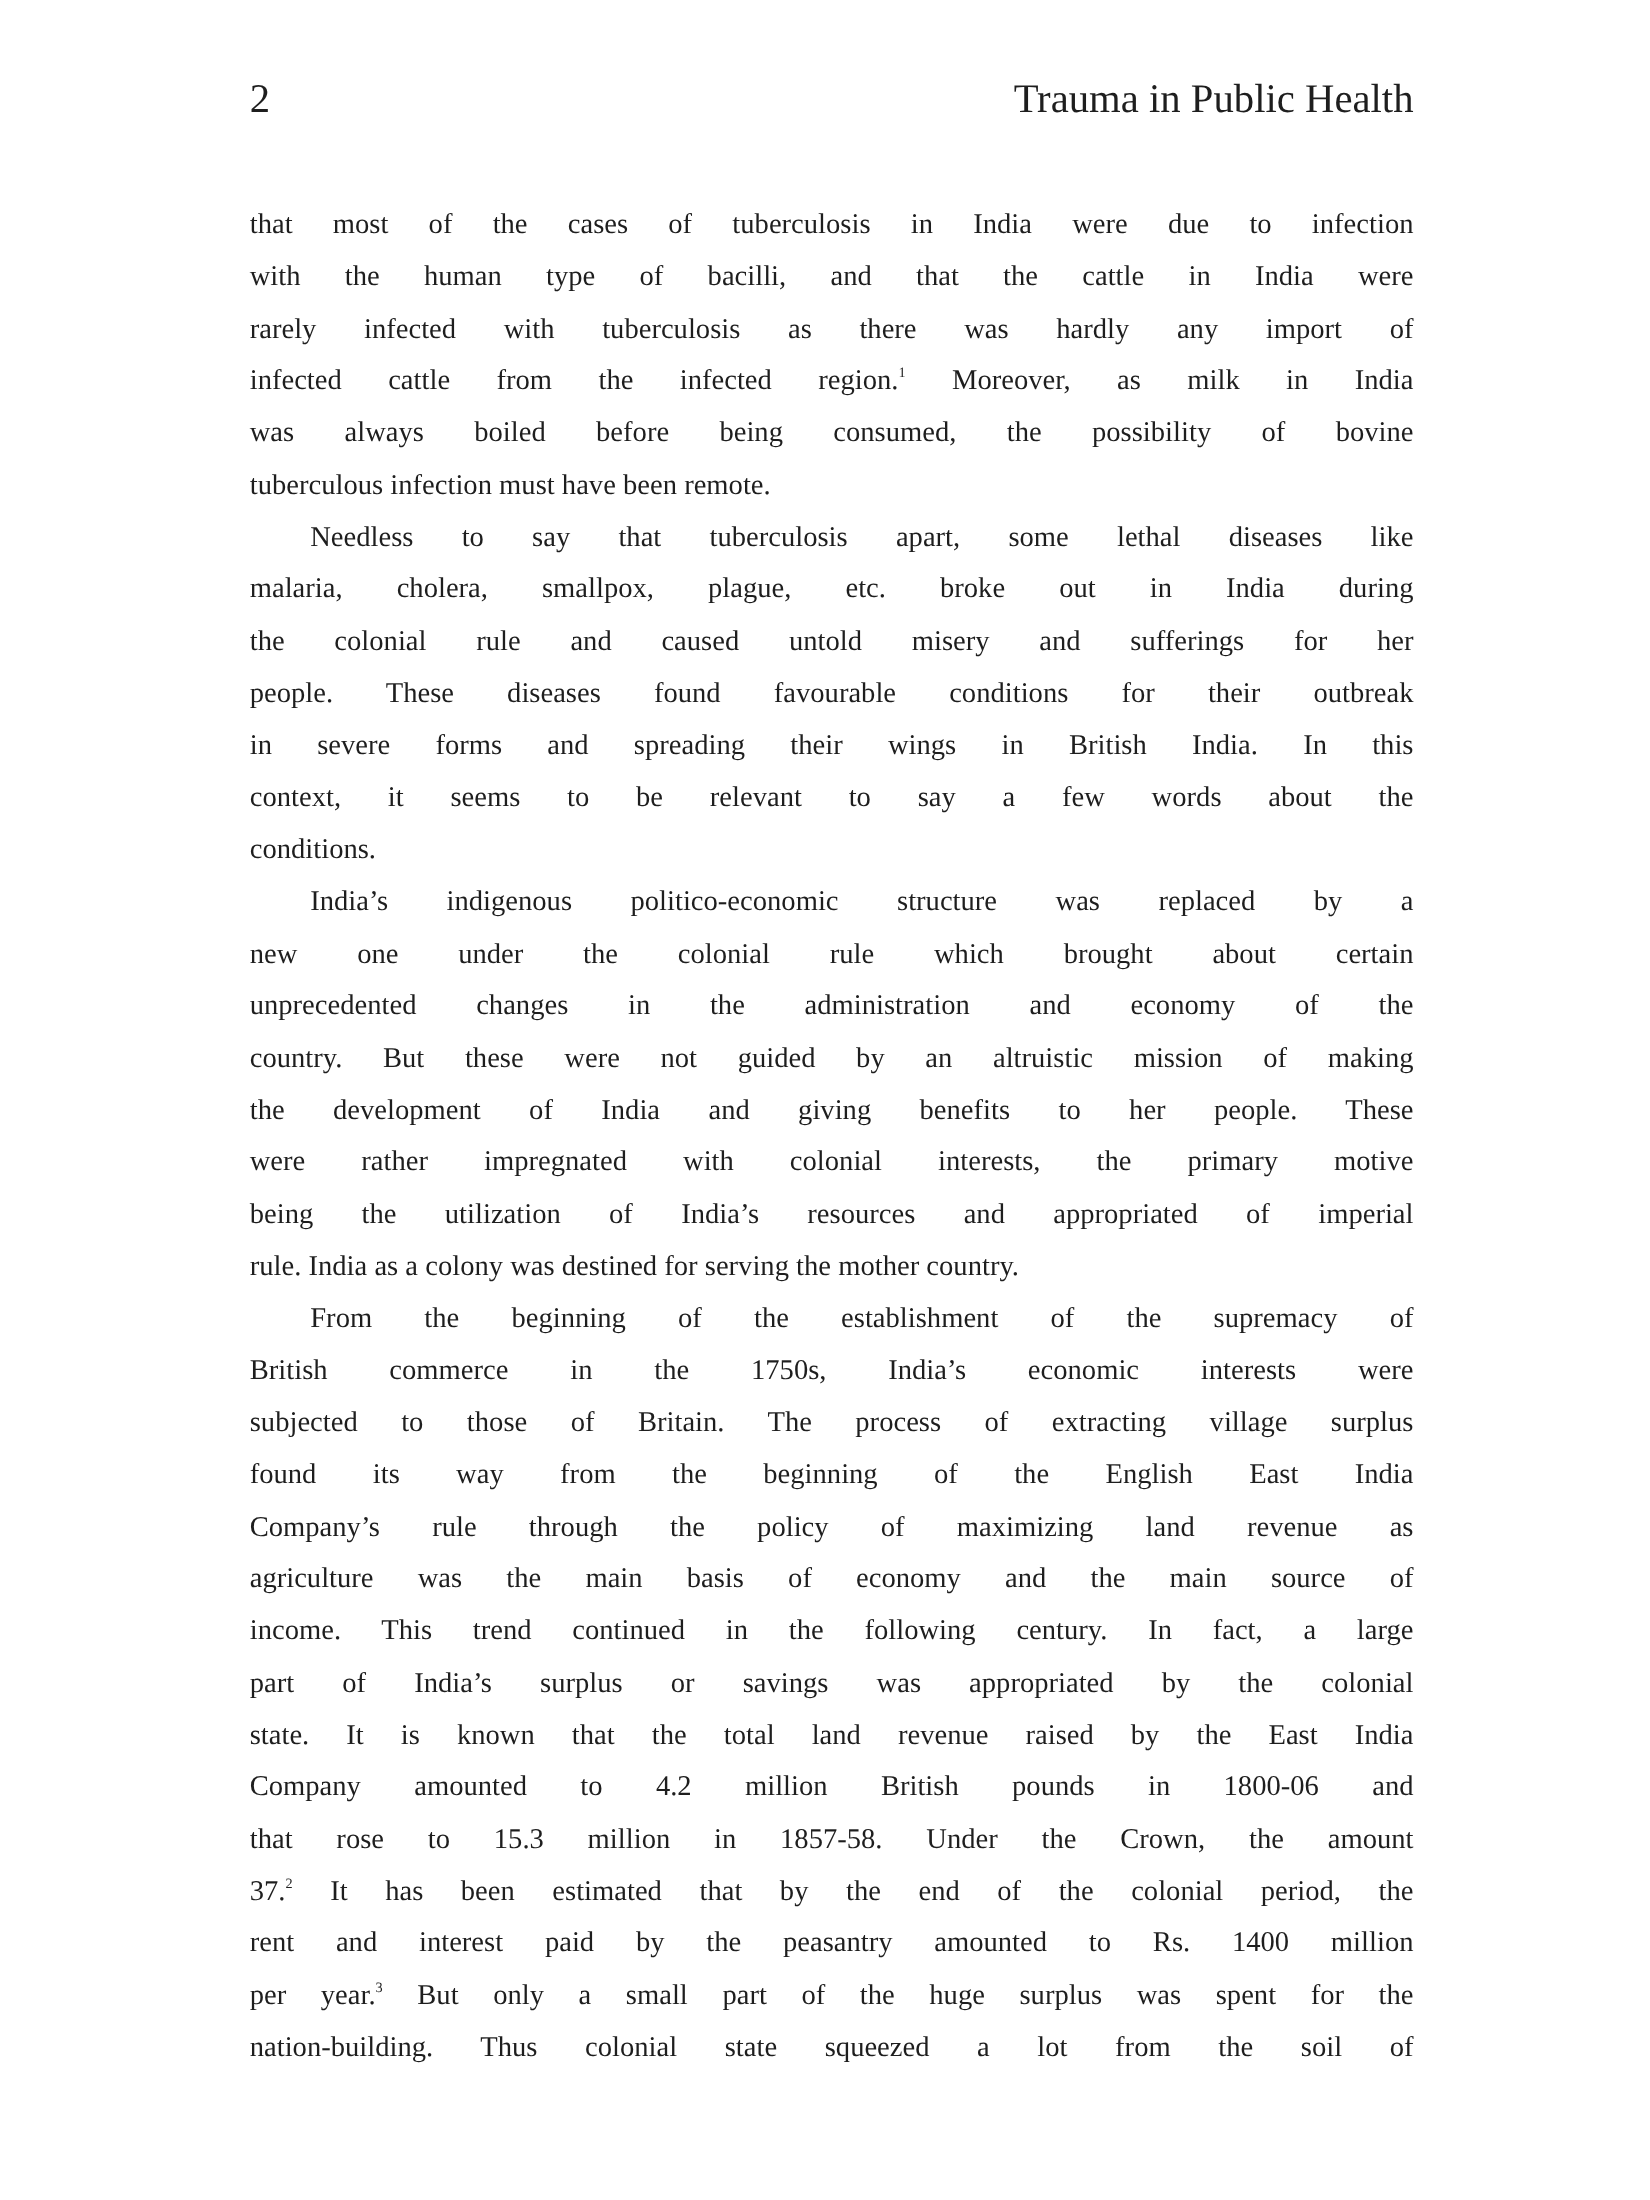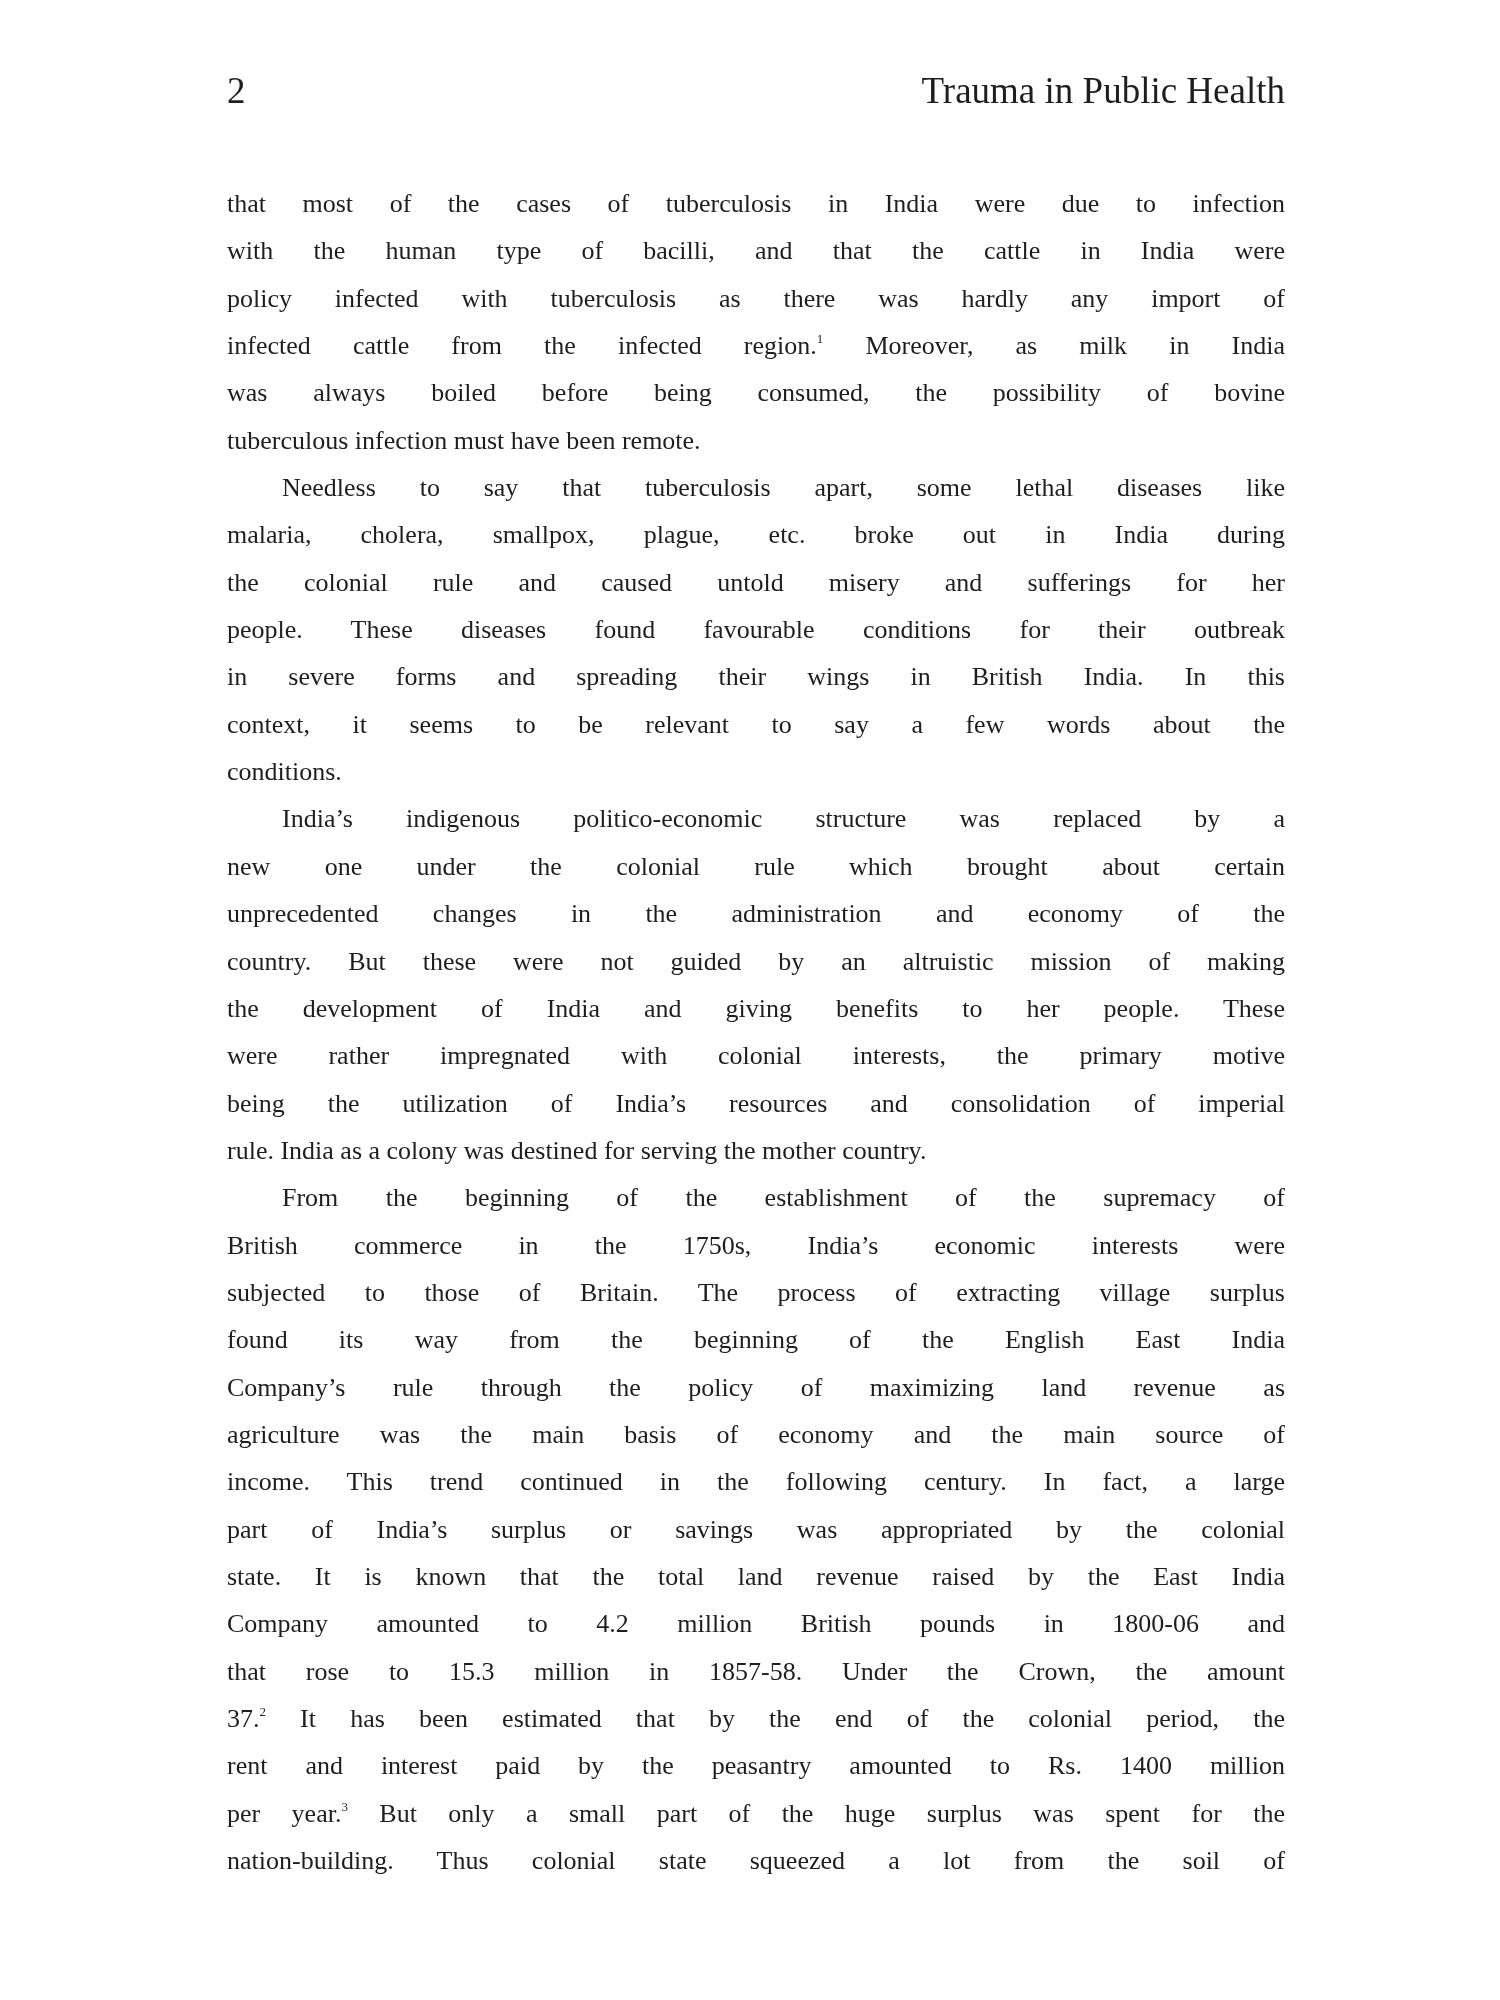--- a/index.html
+++ b/index.html
@@ -76,42 +76,42 @@
 <div class="page">
   <div class="running-head">
     <span class="page-number">2</span>
     <span class="running-title">Trauma in Public Health</span>
   </div>
 
   <div class="body-text" id="body-text">
       <div>
         <div class="line">that most of the cases of tuberculosis in India were due to infection</div>
         <div class="line">with the human type of bacilli, and that the cattle in India were</div>
-        <div class="line">policy infected with tuberculosis as there was hardly any import of</div>
+        <div class="line">rarely infected with tuberculosis as there was hardly any import of</div>
         <div class="line">infected cattle from the infected region.<sup class="fn">1</sup> Moreover, as milk in India</div>
         <div class="line">was always boiled before being consumed, the possibility of bovine</div>
         <div class="line last">tuberculous infection must have been remote.</div>
       </div>
       <div>
         <div class="line indent">Needless to say that tuberculosis apart, some lethal diseases like</div>
         <div class="line">malaria, cholera, smallpox, plague, etc. broke out in India during</div>
         <div class="line">the colonial rule and caused untold misery and sufferings for her</div>
         <div class="line">people. These diseases found favourable conditions for their outbreak</div>
         <div class="line">in severe forms and spreading their wings in British India. In this</div>
         <div class="line">context, it seems to be relevant to say a few words about the</div>
         <div class="line last">conditions.</div>
       </div>
       <div>
         <div class="line indent">India’s indigenous politico-economic structure was replaced by a</div>
         <div class="line">new one under the colonial rule which brought about certain</div>
         <div class="line">unprecedented changes in the administration and economy of the</div>
         <div class="line">country. But these were not guided by an altruistic mission of making</div>
         <div class="line">the development of India and giving benefits to her people. These</div>
         <div class="line">were rather impregnated with colonial interests, the primary motive</div>
-        <div class="line">being the utilization of India’s resources and consolidation of imperial</div>
+        <div class="line">being the utilization of India’s resources and appropriated of imperial</div>
         <div class="line last">rule. India as a colony was destined for serving the mother country.</div>
       </div>
       <div>
         <div class="line indent">From the beginning of the establishment of the supremacy of</div>
         <div class="line">British commerce in the 1750s, India’s economic interests were</div>
         <div class="line">subjected to those of Britain. The process of extracting village surplus</div>
         <div class="line">found its way from the beginning of the English East India</div>
         <div class="line">Company’s rule through the policy of maximizing land revenue as</div>
         <div class="line">agriculture was the main basis of economy and the main source of</div>
         <div class="line">income. This trend continued in the following century. In fact, a large</div>

